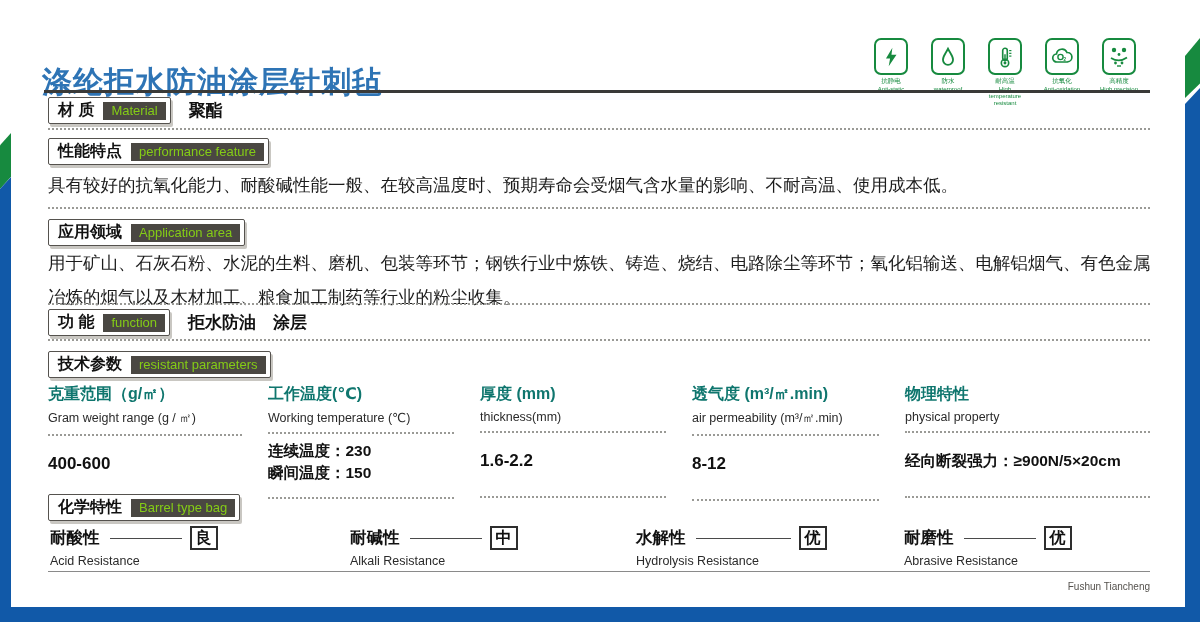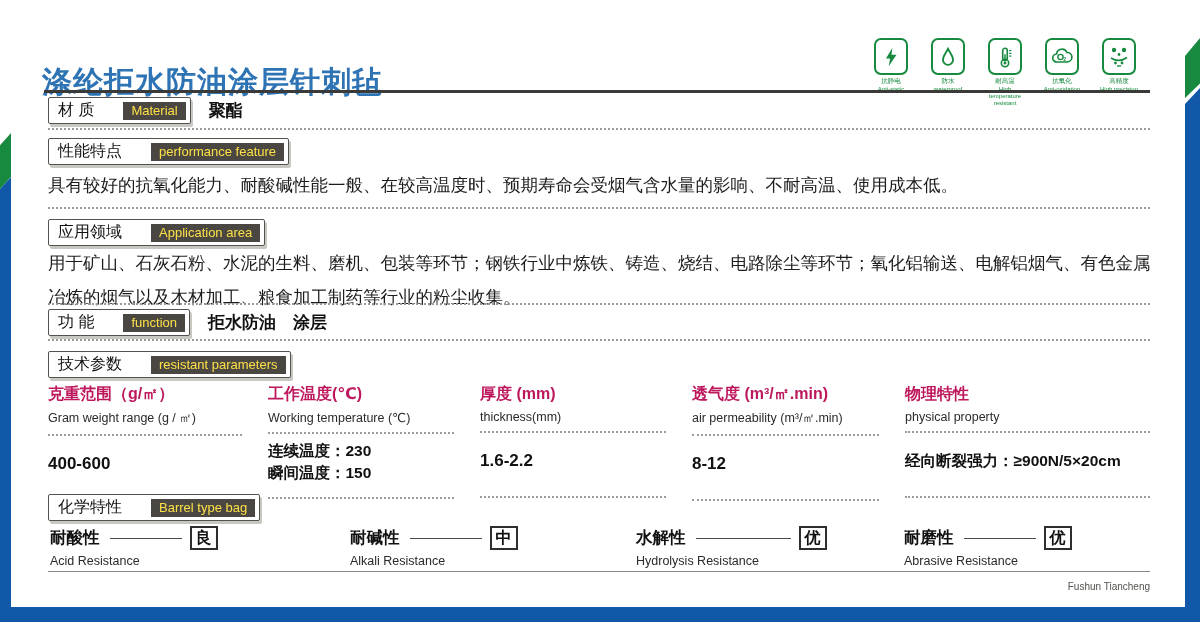--- a/index.html
+++ b/index.html
@@ -29,34 +29,34 @@
   .badge-zh{font-size:6.5px;margin-top:2px;white-space:nowrap;}
   .badge-en{font-size:6px;text-align:center;line-height:1.2;white-space:pre-line;}
 
   .rule-dark{position:absolute;left:44px;width:1106px;height:3px;background:#3a3a38;}
   .rule-gray{position:absolute;left:48px;width:1102px;height:1px;background:#8a8a8a;}
   .dotsep{position:absolute;left:48px;width:1102px;height:0;border-top:2px dotted #9a9a96;}
 
   
   .pill{display:inline-flex;align-items:center;gap:9px;border:1px solid #55524e;background:#fff;
     padding:2px 4px 2px 9px;box-shadow:2px 3px 0 #c9c7c2;border-radius:2px;}
-  .pill-zh{font-weight:normal;font-size:16px;color:#111;white-space:nowrap;}
-  .pill-en{background:#4a4742;color:#fde047;font-size:13px;padding:1px 8px 2px;white-space:nowrap;margin-left:20px;}
+  .pill-zh{font-weight:bold;font-size:16px;color:#111;white-space:nowrap;}
+  .pill-en{background:#4a4742;color:#84cc16;font-size:13px;padding:1px 8px 2px;white-space:nowrap;}
 
   .inline-row{position:absolute;left:48px;display:flex;align-items:center;gap:18px;}
   .inline-value{font-weight:bold;font-size:17px;color:#111;}
 
   .para{position:absolute;left:48px;width:1104px;font-size:17.5px;line-height:34px;color:#1c1c1c;}
 
   
   .tech-table{position:absolute;left:48px;top:384px;width:1104px;display:grid;
     grid-template-columns:220px 212px 212px 213px 1fr;}
   .tcol{padding-right:26px;}
   .tcol:last-child{padding-right:2px;}
-  .th-zh{font-weight:bold;font-size:16px;color:#be185d;white-space:nowrap;}
+  .th-zh{font-weight:bold;font-size:16px;color:#0f766e;white-space:nowrap;}
   .th-en{font-size:12.5px;color:#2a2a2a;margin-top:5px;white-space:nowrap;}
   .col-dot{border-top:2px dotted #9a9a96;margin-top:7px;}
   .tval{height:56px;display:flex;flex-direction:column;justify-content:center;
     font-weight:bold;font-size:17px;color:#111;}
   .tval.two-line{font-size:15.5px;line-height:1.45;}
 
   
   .chem-grid{position:absolute;left:50px;top:526px;width:1102px;display:grid;
     grid-template-columns:300px 286px 268px 1fr;}
   .chem-row{display:flex;align-items:center;}

